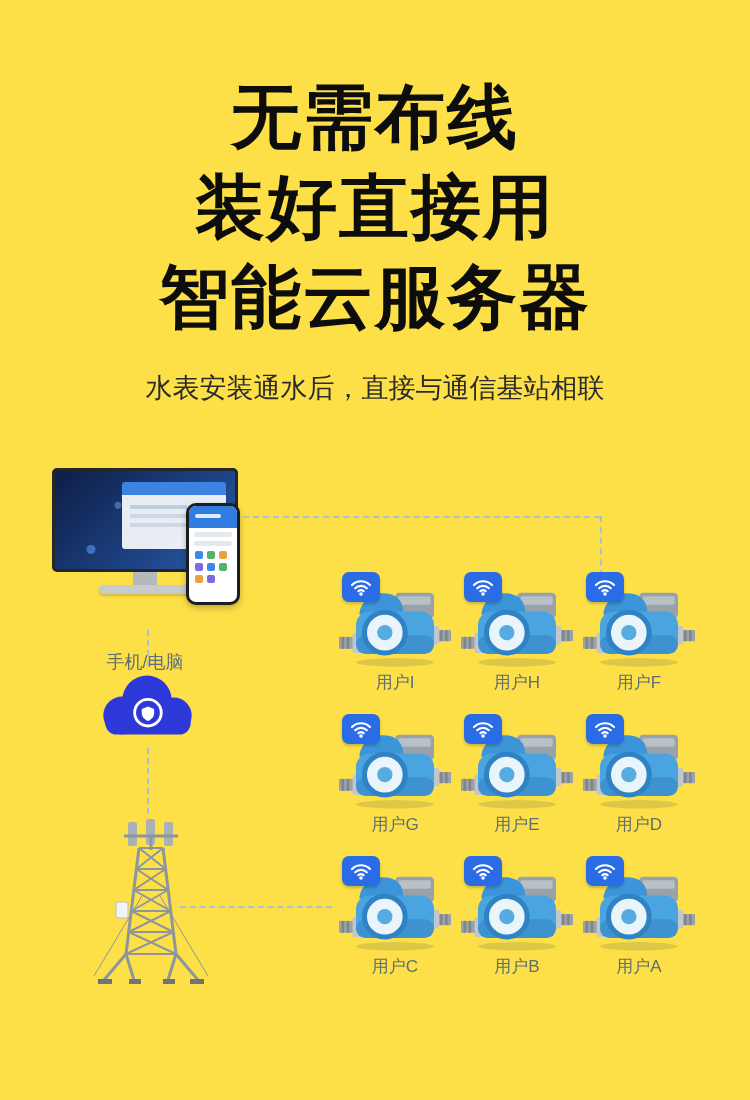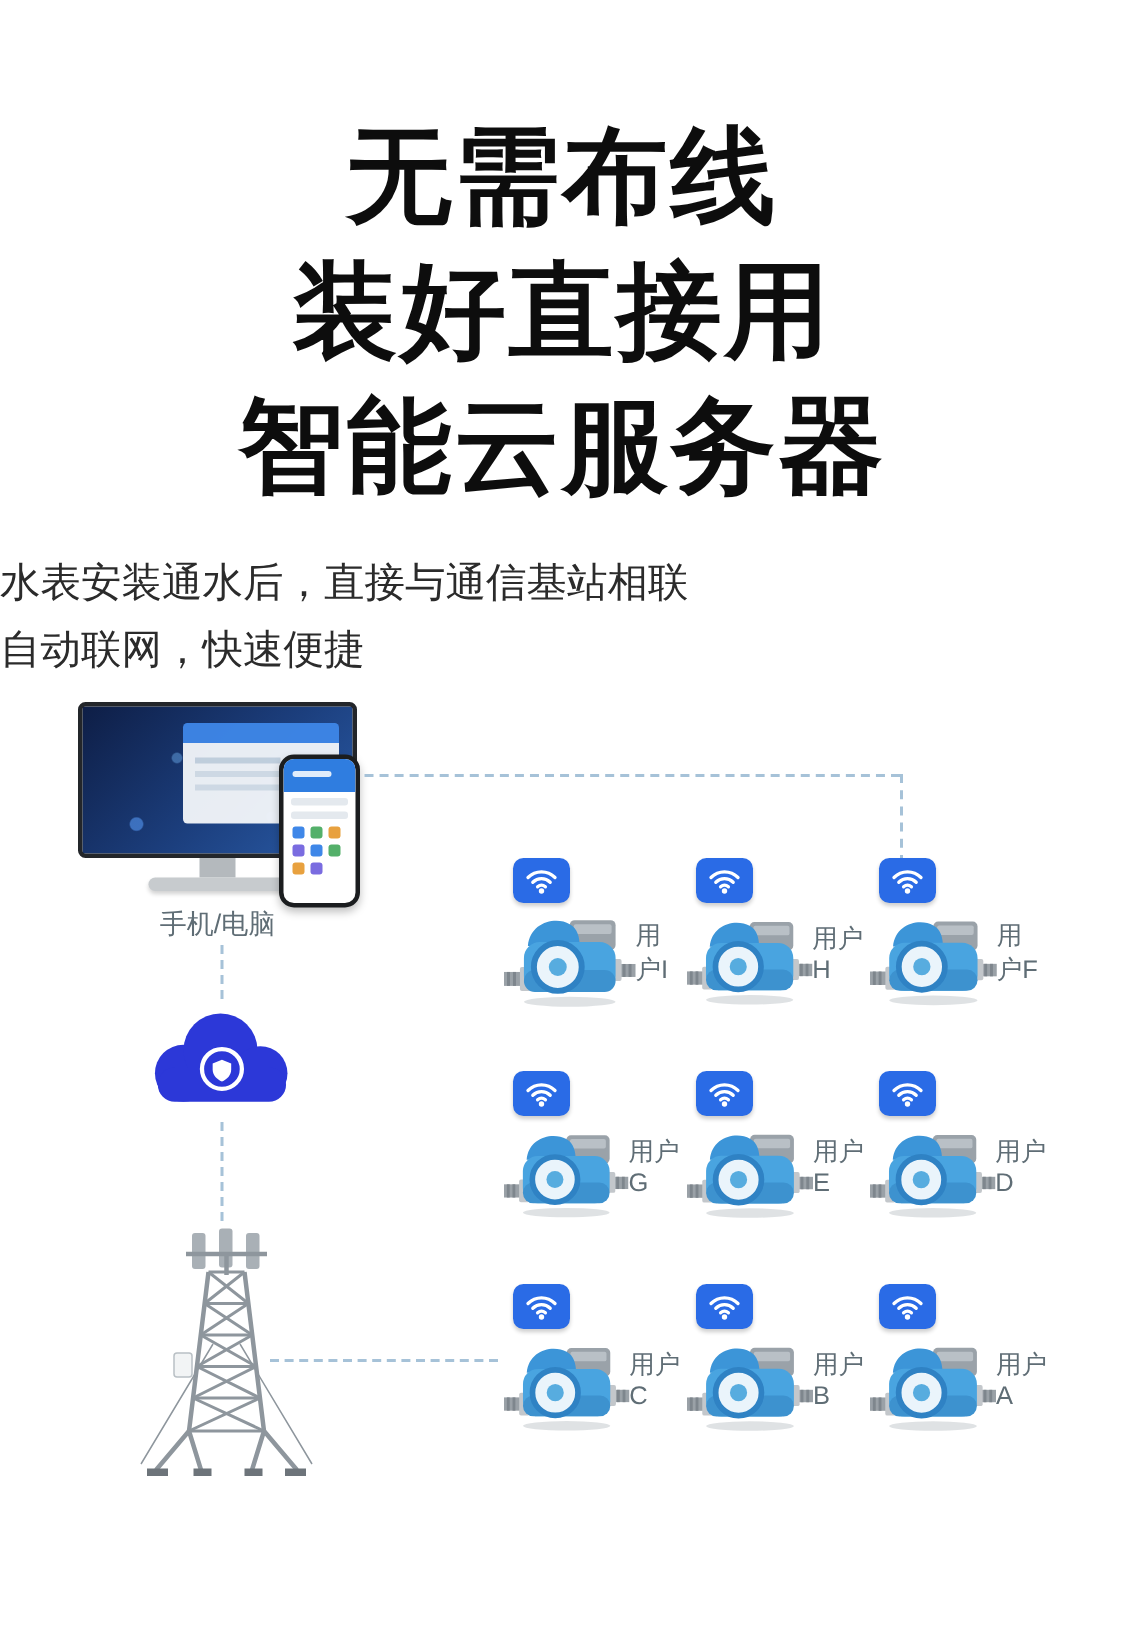--- a/index.html
+++ b/index.html
@@ -1,27 +1,27 @@
 <!DOCTYPE html>
 <html><head>
 <meta charset="utf-8">
 <style>
   * { margin:0; padding:0; box-sizing:border-box; }
   html,body { background:#e9ebea; }
   body { font-family:"Liberation Sans","DejaVu Sans",sans-serif; }
-  .page { position:relative; width:750px; height:1100px; margin:0 auto; background:#ffffff; overflow:hidden; }
+  .page { position:relative; width:750px; height:1100px; margin:0 auto; background:#fde047; overflow:hidden; }
 
   
   .title { position:absolute; top:72px; left:0; width:100%; text-align:center;
            color:#0d0d0d; font-weight:900; font-size:70px; line-height:90px; letter-spacing:2px; }
-  .subtitle { position:absolute; top:366px; left:0; width:100%; text-align:left;
+  .subtitle { position:absolute; top:366px; left:0; width:100%; text-align:center;
               color:#2b2b2b; font-size:27px; line-height:45px; }
 
   
-  .node-label { position:absolute; text-align:center; font-size:18px; color:#5f6d75; }
+  .node-label { position:absolute; text-align:center; font-size:18px; color:#5f6d75;margin-top:46px; }
   .dash { position:absolute; }
   .dash.h { border-top:2px dashed #a6c2d8; height:0; }
   .dash.v { border-left:2px dashed #a6c2d8; width:0; }
 
   
   .monitor { position:absolute; left:52px; top:468px; width:186px; }
   .screen { width:186px; height:104px; border:3px solid #23262a; border-radius:5px;
             background:
               radial-gradient(circle at 20% 80%, rgba(90,160,255,.55) 0 4px, transparent 5px),
               radial-gradient(circle at 35% 35%, rgba(120,190,255,.4) 0 3px, transparent 4px),
@@ -56,42 +56,41 @@
   .cloud svg { width:100%; height:100%; display:block; }
 
   
   .tower { position:absolute; left:86px; top:816px; width:130px; height:172px; }
   .tower svg { width:100%; height:100%; display:block; }
 
   
   .meters { position:absolute; left:336px; top:572px; width:370px;
             display:grid; grid-template-columns:repeat(3,118px); gap:20px 4px; }
   .meter-cell { position:relative; width:118px; height:122px; display:flex;
-                flex-direction:row; align-items:center; }
+                flex-direction:column; align-items:center; }
   .wifi-badge { position:absolute; left:6px; top:0; width:38px; height:30px;
                 background:#2a6be6; border-radius:7px; display:flex; align-items:center;
                 justify-content:center; box-shadow:0 2px 3px rgba(0,0,0,.2); z-index:2; }
   .wifi-badge svg { width:26px; height:20px; display:block; }
   .meter-art { width:112px; height:82px; margin-top:14px; display:block; }
   .meter-art svg { width:100%; height:100%; display:block; }
   .meter-label { margin-top:4px; font-size:17px; color:#5f6d75; }
 </style>
 </head>
 <body>
 
 <div class="page">
 
   <div class="title">
     <div>无需布线</div>
     <div>装好直接用</div>
     <div>智能云服务器</div>
   </div>
   <div class="subtitle">
     <div>水表安装通水后，直接与通信基站相联</div>
-    <div>自动联网，快速便捷</div>
   </div>
 
   <div class="monitor">
     <div class="screen">
       <div class="screen-panel"></div>
     </div>
     <div class="stand-neck"></div>
     <div class="stand-base"></div>
   </div>
   <div class="phone">

